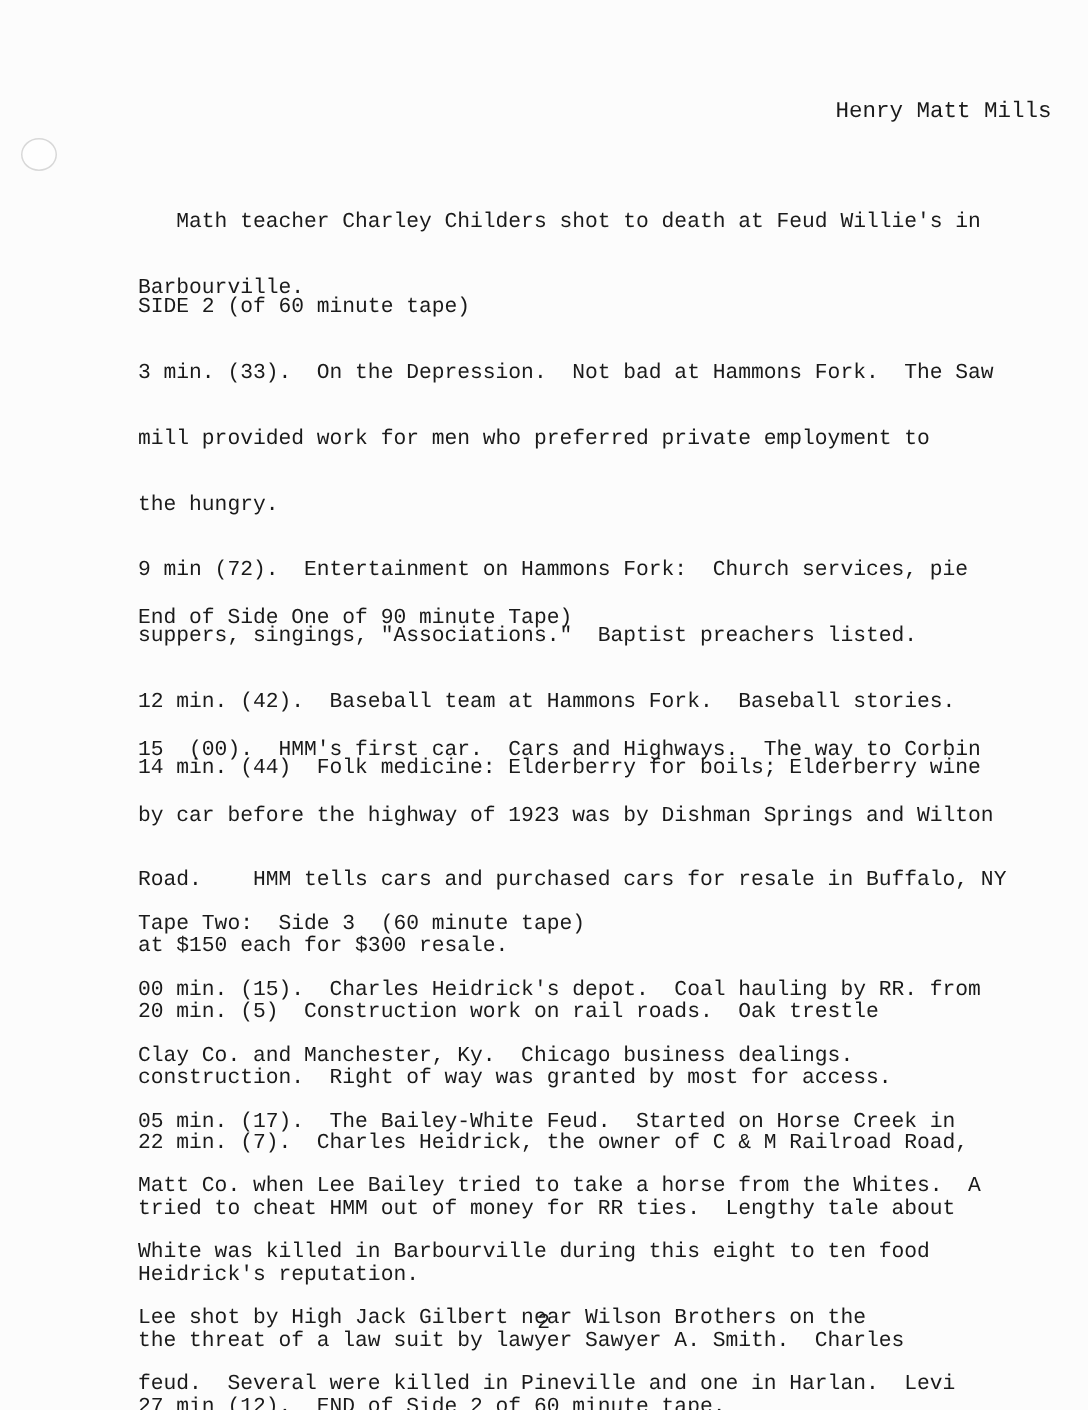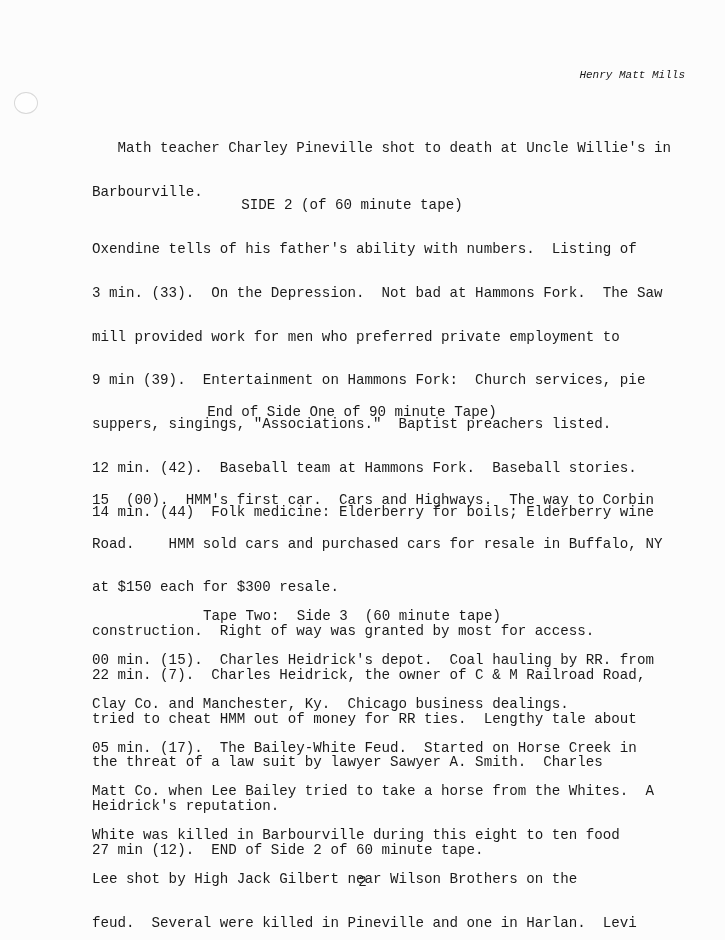--- a/index.html
+++ b/index.html
@@ -18,25 +18,24 @@
     .page {
       position: absolute;
       left: 0;
       top: 0;
       width: 725px;
       height: 940px;
     }
     .header-name {
       position: absolute;
       top: 66px;
-      right: 40px;
-      font-size: 11px;
+      right: 24px;
+      font-size: 15px;
       line-height: 18px;
       white-space: pre;
-      font-style: italic;
     }
     .hole {
       position: absolute;
       left: 14px;
       top: 92px;
       width: 22px;
       height: 20px;
       border: 1px solid #d8d8d8;
       border-radius: 50%;
       background: #fefefe;
@@ -47,21 +46,21 @@
       width: 600px;
       font-size: 14.2px;
       line-height: 14.6px;
       white-space: pre;
     }
     .line {
       display: block;
       height: 14.6px;
     }
     .center {
-      text-align: center;
+      text-align: left;
       width: 520px;
     }
     .page-number {
       position: absolute;
       top: 874px;
       left: 0;
       width: 725px;
       text-align: center;
       font-size: 14.2px;
     }
@@ -69,46 +68,48 @@
 </head>
 <body>
 
 <div class="page">
 
   <div class="hole"></div>
 
   <div class="header-name">Henry Matt Mills</div>
 
   <div class="block" style="top:112px;">
-    <span class="line">   Math teacher Charley Pineville shot to death at Uncle Willie's in</span>
+    <span class="line">   Math teacher Charley Childers shot to death at Feud Willie's in</span>
     <span class="line">Barbourville.</span>
   </div>
 
   <div class="block" style="top:169px;">
     <span class="line center">SIDE 2 (of 60 minute tape)</span>
-    <span class="line">Oxendine tells of his father's ability with numbers.  Listing of</span>
     <span class="line">3 min. (33).  On the Depression.  Not bad at Hammons Fork.  The Saw</span>
     <span class="line">mill provided work for men who preferred private employment to</span>
-    <span class="line">9 min (39).  Entertainment on Hammons Fork:  Church services, pie</span>
+    <span class="line">the hungry.</span>
+    <span class="line">9 min (72).  Entertainment on Hammons Fork:  Church services, pie</span>
     <span class="line">suppers, singings, "Associations."  Baptist preachers listed.</span>
     <span class="line">12 min. (42).  Baseball team at Hammons Fork.  Baseball stories.</span>
     <span class="line">14 min. (44)  Folk medicine: Elderberry for boils; Elderberry wine</span>
   </div>
 
   <div class="block" style="top:376px;">
     <span class="line center">End of Side One of 90 minute Tape)</span>
     <span class="line" style="height:14.6px;"></span>
     <span class="line">15  (00).  HMM's first car.  Cars and Highways.  The way to Corbin</span>
-    <span class="line">Road.    HMM sold cars and purchased cars for resale in Buffalo, NY</span>
+    <span class="line">by car before the highway of 1923 was by Dishman Springs and Wilton</span>
+    <span class="line">Road.    HMM tells cars and purchased cars for resale in Buffalo, NY</span>
     <span class="line">at $150 each for $300 resale.</span>
+    <span class="line">20 min. (5)  Construction work on rail roads.  Oak trestle</span>
     <span class="line">construction.  Right of way was granted by most for access.</span>
     <span class="line">22 min. (7).  Charles Heidrick, the owner of C &amp; M Railroad Road,</span>
     <span class="line">tried to cheat HMM out of money for RR ties.  Lengthy tale about</span>
+    <span class="line">Heidrick's reputation.</span>
     <span class="line">the threat of a law suit by lawyer Sawyer A. Smith.  Charles</span>
-    <span class="line">Heidrick's reputation.</span>
     <span class="line">27 min (12).  END of Side 2 of 60 minute tape.</span>
   </div>
 
   <div class="block" style="top:580px;">
     <span class="line center">Tape Two:  Side 3  (60 minute tape)</span>
     <span class="line">00 min. (15).  Charles Heidrick's depot.  Coal hauling by RR. from</span>
     <span class="line">Clay Co. and Manchester, Ky.  Chicago business dealings.</span>
     <span class="line">05 min. (17).  The Bailey-White Feud.  Started on Horse Creek in</span>
     <span class="line">Matt Co. when Lee Bailey tried to take a horse from the Whites.  A</span>
     <span class="line">White was killed in Barbourville during this eight to ten food</span>

